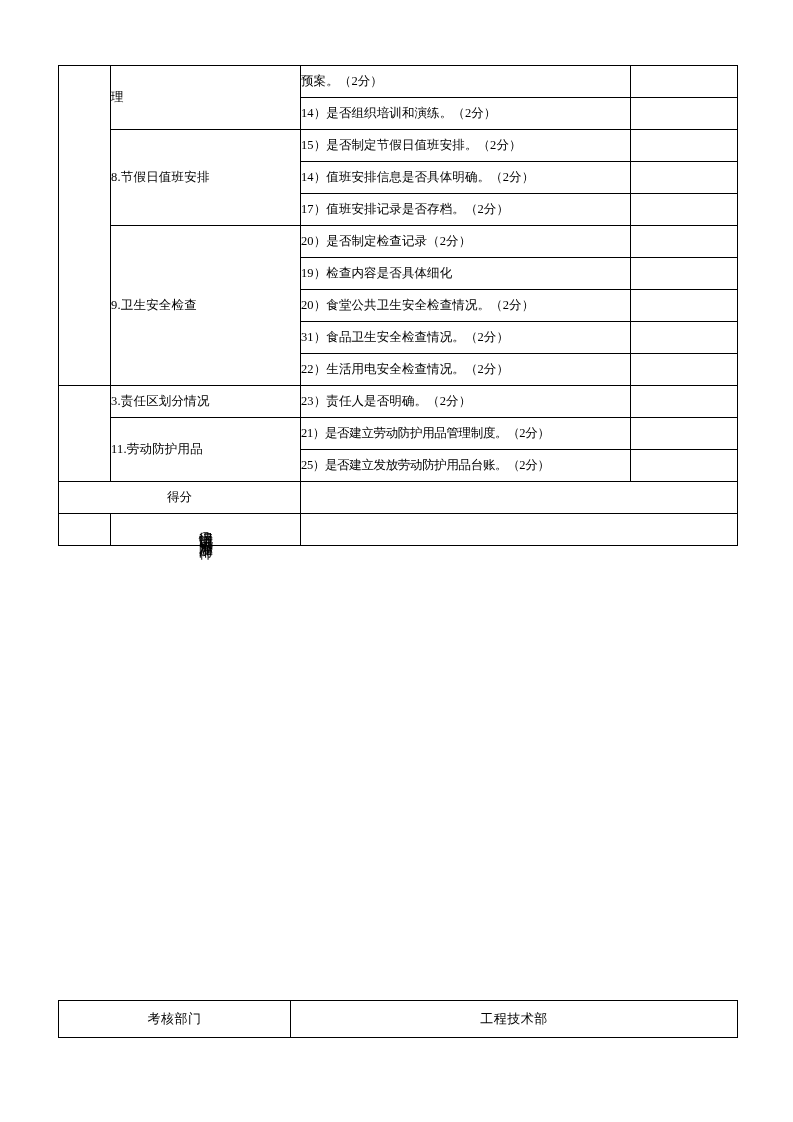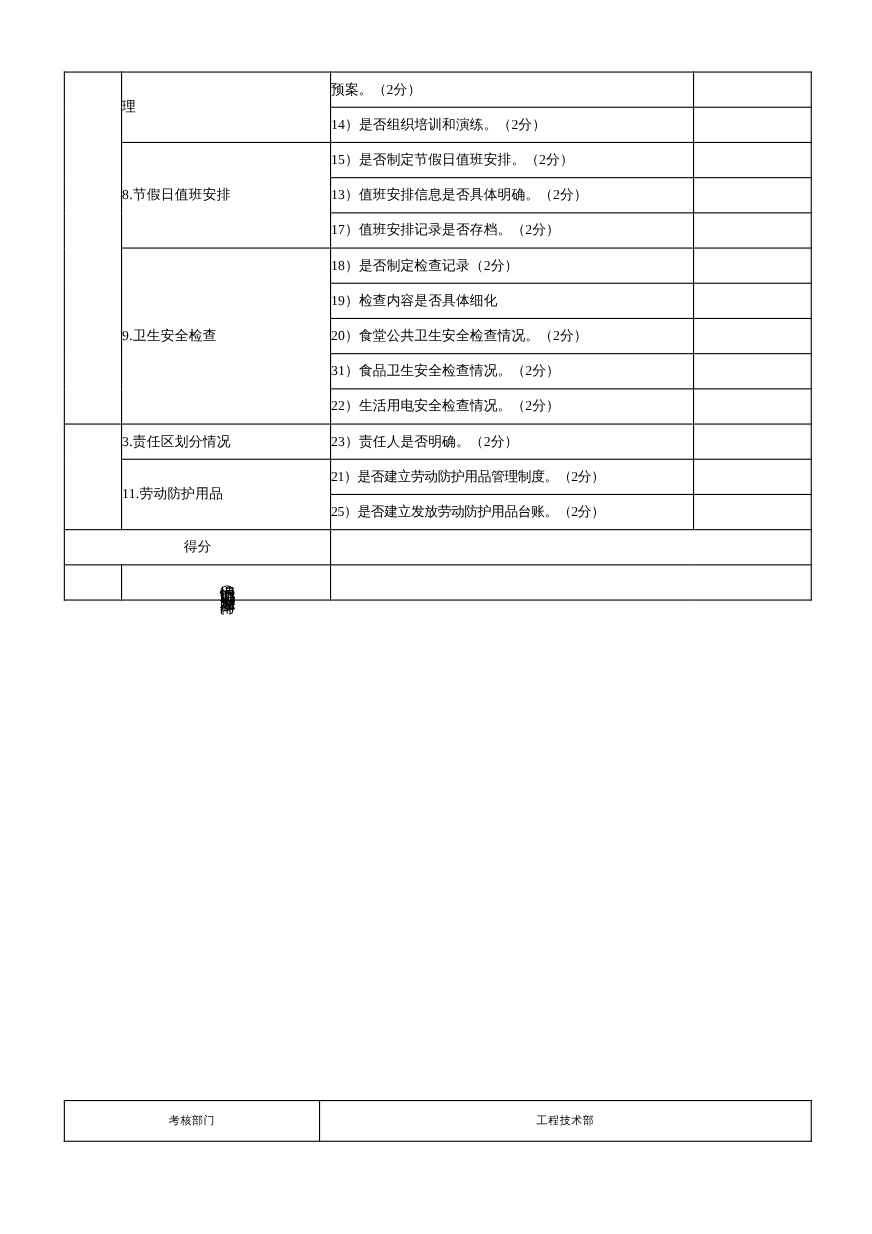--- a/index.html
+++ b/index.html
@@ -108,21 +108,21 @@
     left: 58px;
     top: 1000px;
     width: 679px;
     border-collapse: collapse;
     table-layout: fixed;
   }
   #dept-table td {
     border: 1px solid #000000;
     padding: 0;
     height: 37px;
-    font-size: 10px;
+    font-size: 13px;
     text-align: center;
     vertical-align: middle;
     box-sizing: border-box;
     letter-spacing: 0.5px;
   }
   col.d1 { width: 232px; }
   col.d2 { width: 447px; }
 </style>
 </head>
 <body>
@@ -148,32 +148,32 @@
       <td class="blank-cell"></td>
     </tr>
 
     <tr>
       <td rowspan="3" class="cat-cell">8.节假日值班安排</td>
       <td class="item-cell">15）是否制定节假日值班安排。（2分）</td>
       <td class="blank-cell"></td>
     </tr>
 
     <tr>
-      <td class="item-cell">13）值班安排信息是否具体明确。（2分）</td>
+      <td class="item-cell">14）值班安排信息是否具体明确。（2分）</td>
       <td class="blank-cell"></td>
     </tr>
 
     <tr>
       <td class="item-cell">17）值班安排记录是否存档。（2分）</td>
       <td class="blank-cell"></td>
     </tr>
 
     <tr>
       <td rowspan="5" class="cat-cell">9.卫生安全检查</td>
-      <td class="item-cell">18）是否制定检查记录（2分）</td>
+      <td class="item-cell">20）是否制定检查记录（2分）</td>
       <td class="blank-cell"></td>
     </tr>
 
     <tr>
       <td class="item-cell">19）检查内容是否具体细化</td>
       <td class="blank-cell"></td>
     </tr>
 
     <tr>
       <td class="item-cell">20）食堂公共卫生安全检查情况。（2分）</td>

